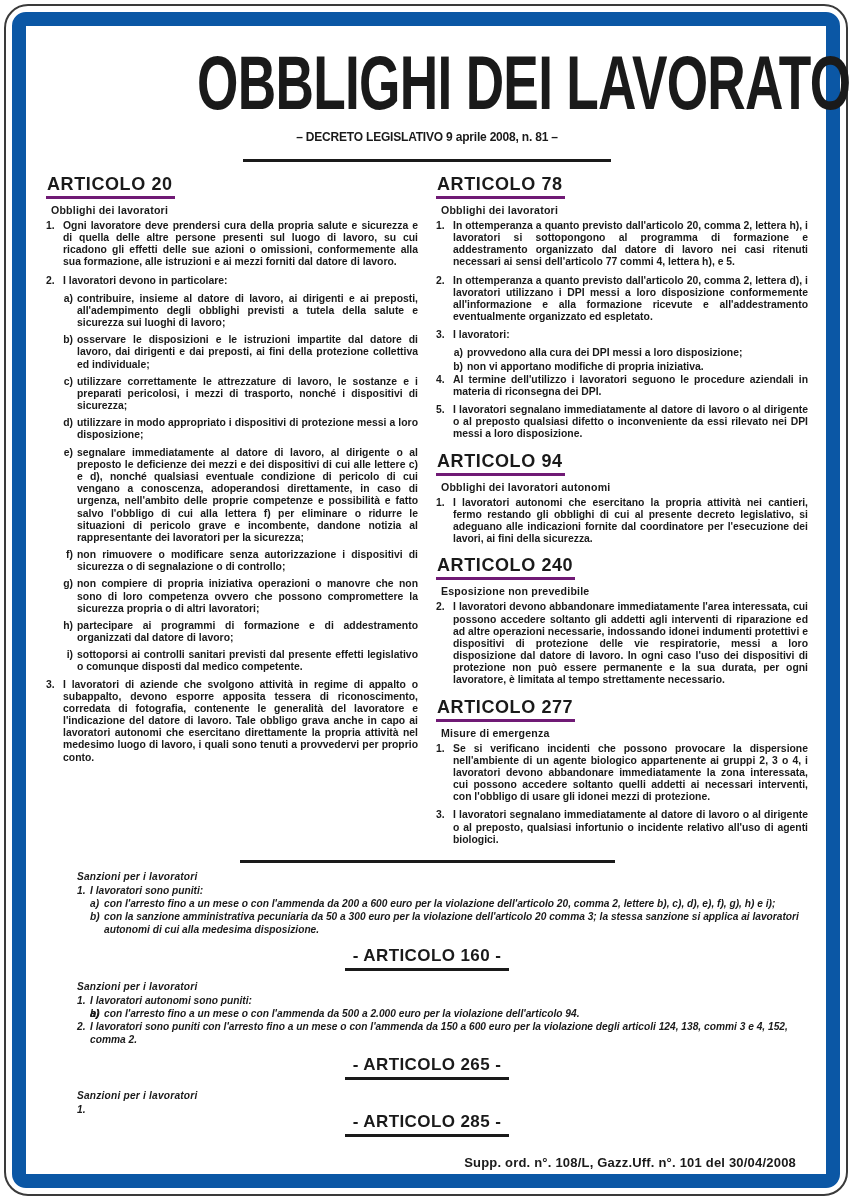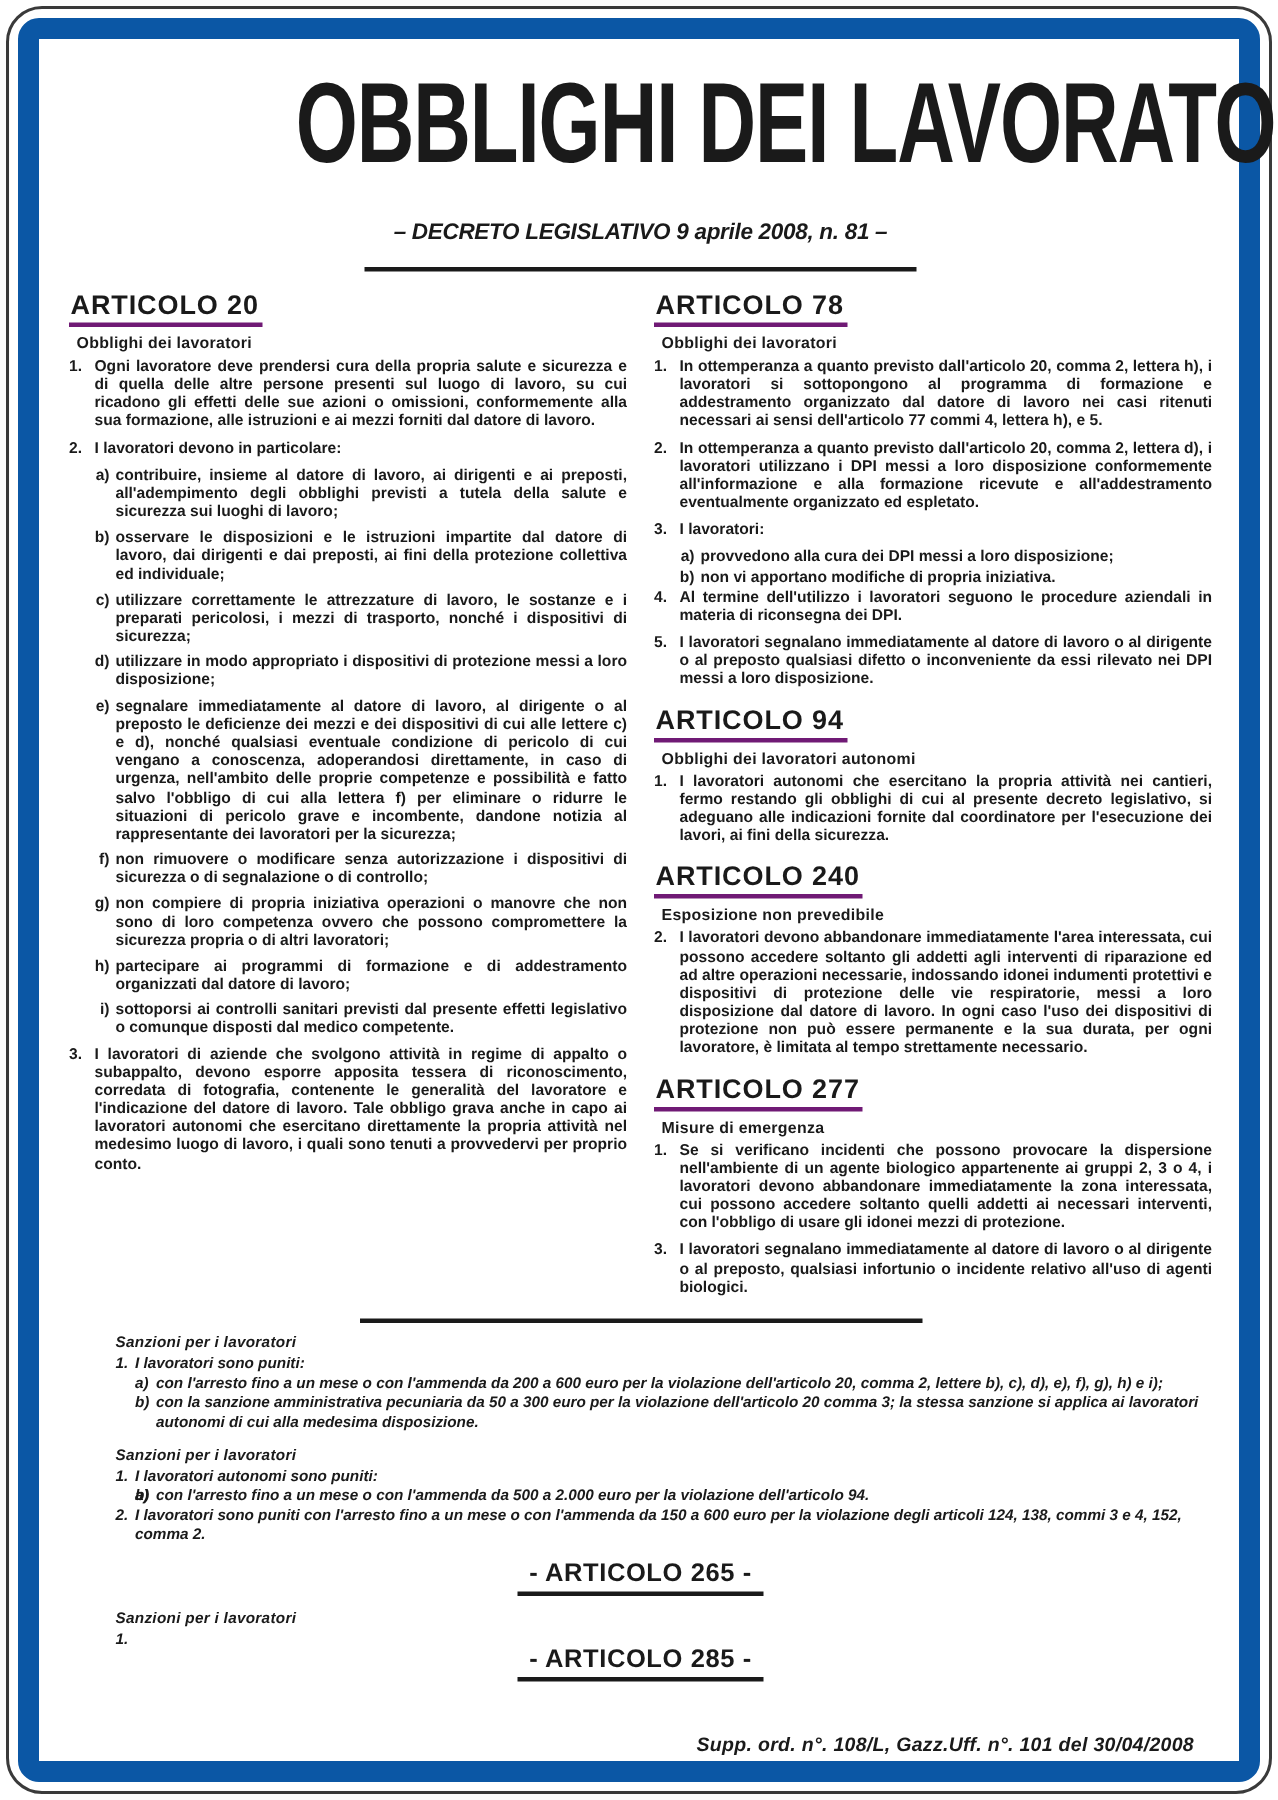--- a/index.html
+++ b/index.html
@@ -11,21 +11,21 @@
   .outer-line{position:absolute;inset:4px;border:2px solid #3a3a3a;border-radius:24px;pointer-events:none;}
   .blue-frame{position:absolute;inset:12px;border:14px solid #0b57a5;border-radius:14px;}
   .content{position:absolute;left:46px;right:44px;top:34px;bottom:30px;}
 
   
   .title-wrap{text-align:center;margin-top:14px;white-space:nowrap;}
   .title-wrap span{
     display:inline-block;font-size:76px;line-height:.92;letter-spacing:-1px;
     transform:scaleX(.70);transform-origin:center;
   }
-  .subtitle{text-align:center;font-style:italic;font-size:15px;margin-top:28px;letter-spacing:-.2px;}
+  .subtitle{text-align:center;font-size:12px;margin-top:12px;letter-spacing:-.2px;}
   .header-rule{width:368px;height:3px;background:#1a1a1a;margin:15px auto 10px;}
 
   
   .columns{display:flex;gap:18px;margin-top:4px;}
   .col{flex:1;min-width:0;}
   .article{margin-bottom:8px;}
   .article h2{
     font-size:18px;margin:2px 0 4px 0;display:inline-block;letter-spacing:.6px;
     border-bottom:3px solid #701a75;padding:0 2px 1px 1px;
   }
@@ -42,21 +42,21 @@
   .rule-long{width:375px;height:3px;background:#1a1a1a;margin:0 auto 8px;}
   .s-head{text-align:center;margin:2px 0 10px;}
   .s-head span{display:inline-block;font-size:17px;letter-spacing:.4px;border-bottom:3px solid #1a1a1a;padding:0 8px 2px;}
   .s-body{margin-left:31px;margin-right:6px;font-size:10.2px;line-height:1.27;font-style:italic;}
   .s-sub-heading{margin-bottom:1px;letter-spacing:.2px;}
   .s-item{position:relative;padding-left:13px;}
   .s-item>.lbl{position:absolute;left:0;top:0;}
   .s-subitem{position:relative;margin-left:13px;padding-left:14px;}
   .s-subitem>.lbl{position:absolute;left:0;top:0;width:11px;}
 
-  .footer{position:absolute;right:12px;bottom:0;font-style:italic;font-size:13px;letter-spacing:.2px;}
+  .footer{position:absolute;right:12px;bottom:0;font-size:13px;letter-spacing:.2px;}
 </style>
 </head>
 <body>
 
 <div class="outer-line"></div>
 <div class="blue-frame"></div>
 
 <div class="content">
   <div class="title-wrap">
     <span>OBBLIGHI DEI LAVORATORI</span>
@@ -95,20 +95,21 @@
         <div class="s-body">
           <div class="s-sub-heading">Sanzioni per i lavoratori</div>
           <div class="s-item"><span class="lbl">1.</span><span class="txt">I lavoratori sono puniti:</span></div>
           <div class="sub-block">
             <div class="s-subitem"><span class="lbl">a)</span><span class="txt">con l'arresto fino a un mese o con l'ammenda da 200 a 600 euro per la violazione dell'articolo 20, comma 2, lettere b), c), d), e), f), g), h) e i);</span></div>
             <div class="s-subitem"><span class="lbl">b)</span><span class="txt">con la sanzione amministrativa pecuniaria da 50 a 300 euro per la violazione dell'articolo 20 comma 3; la stessa sanzione si applica ai lavoratori autonomi di cui alla medesima disposizione.</span></div>
           </div>
         </div>
       </section>
       <section class="sanction">
+        <div class="s-head"><span>- ARTICOLO 160 -</span></div>
         <div class="s-body">
           <div class="s-sub-heading">Sanzioni per i lavoratori</div>
           <div class="s-item"><span class="lbl">1.</span><span class="txt">I lavoratori autonomi sono puniti:</span></div>
           <div class="sub-block">
             <div class="s-subitem"><span class="lbl">a)</span></div>
             <div class="s-subitem"><span class="lbl">b)</span><span class="txt">con l'arresto fino a un mese o con l'ammenda da 500 a 2.000 euro per la violazione dell'articolo 94.</span></div>
           </div>
           <div class="s-item"><span class="lbl">2.</span><span class="txt">I lavoratori sono puniti con l'arresto fino a un mese o con l'ammenda da 150 a 600 euro per la violazione degli articoli 124, 138, commi 3 e 4, 152, comma 2.</span></div>
         </div>
       </section>

